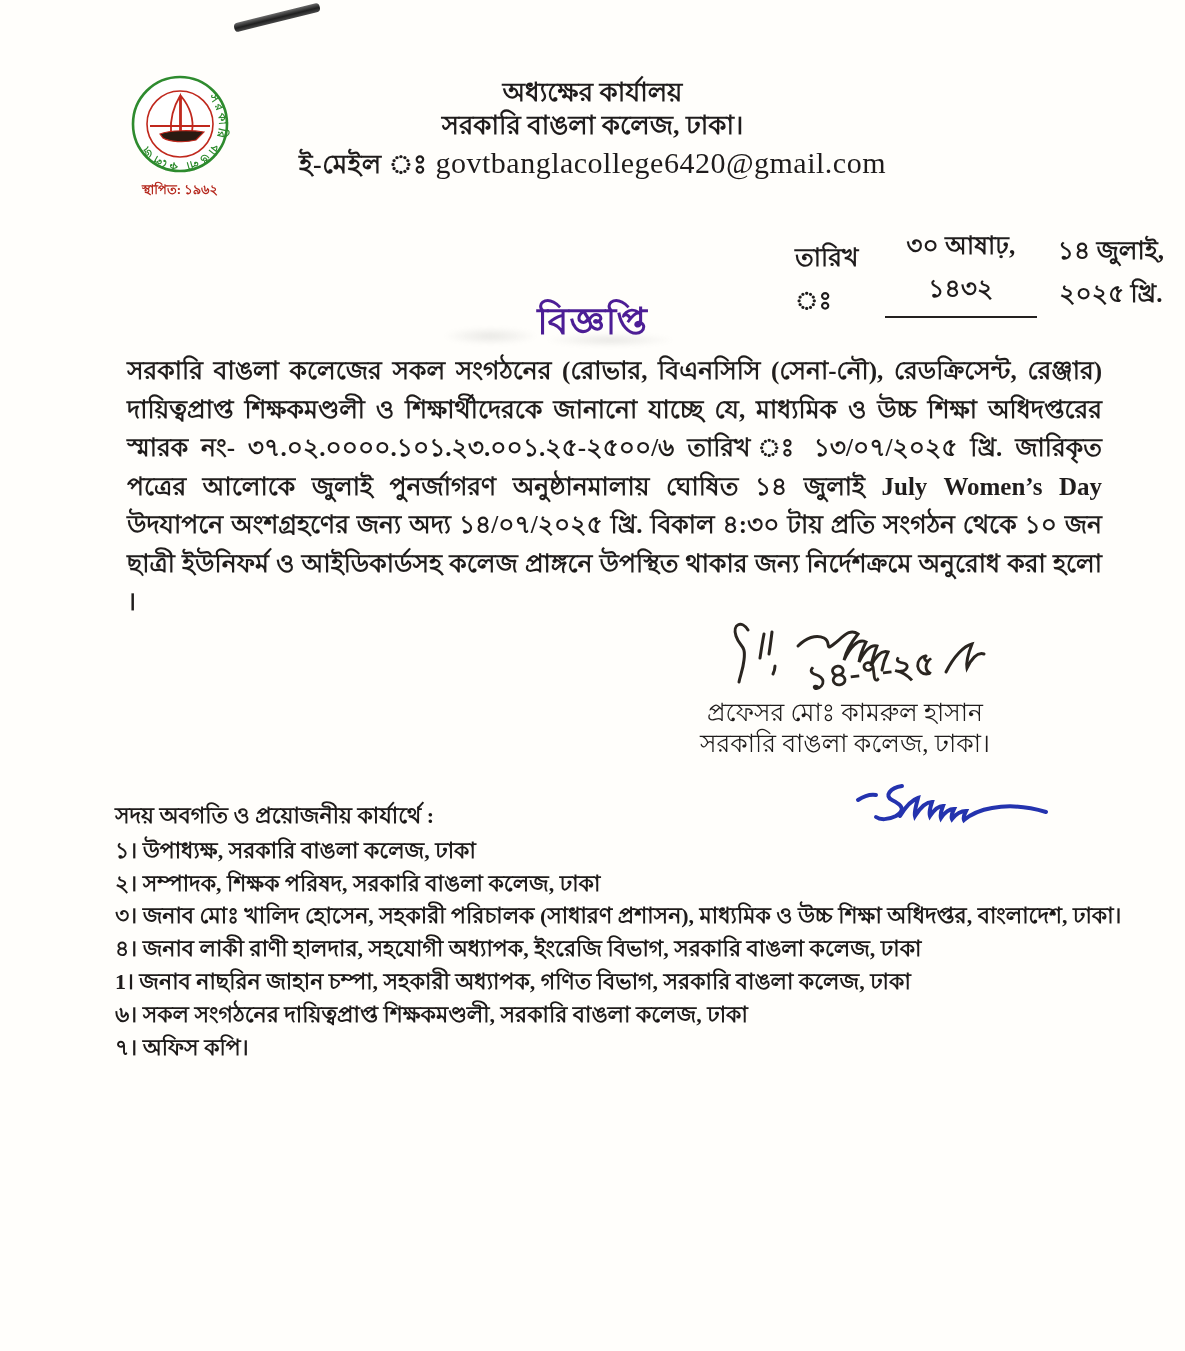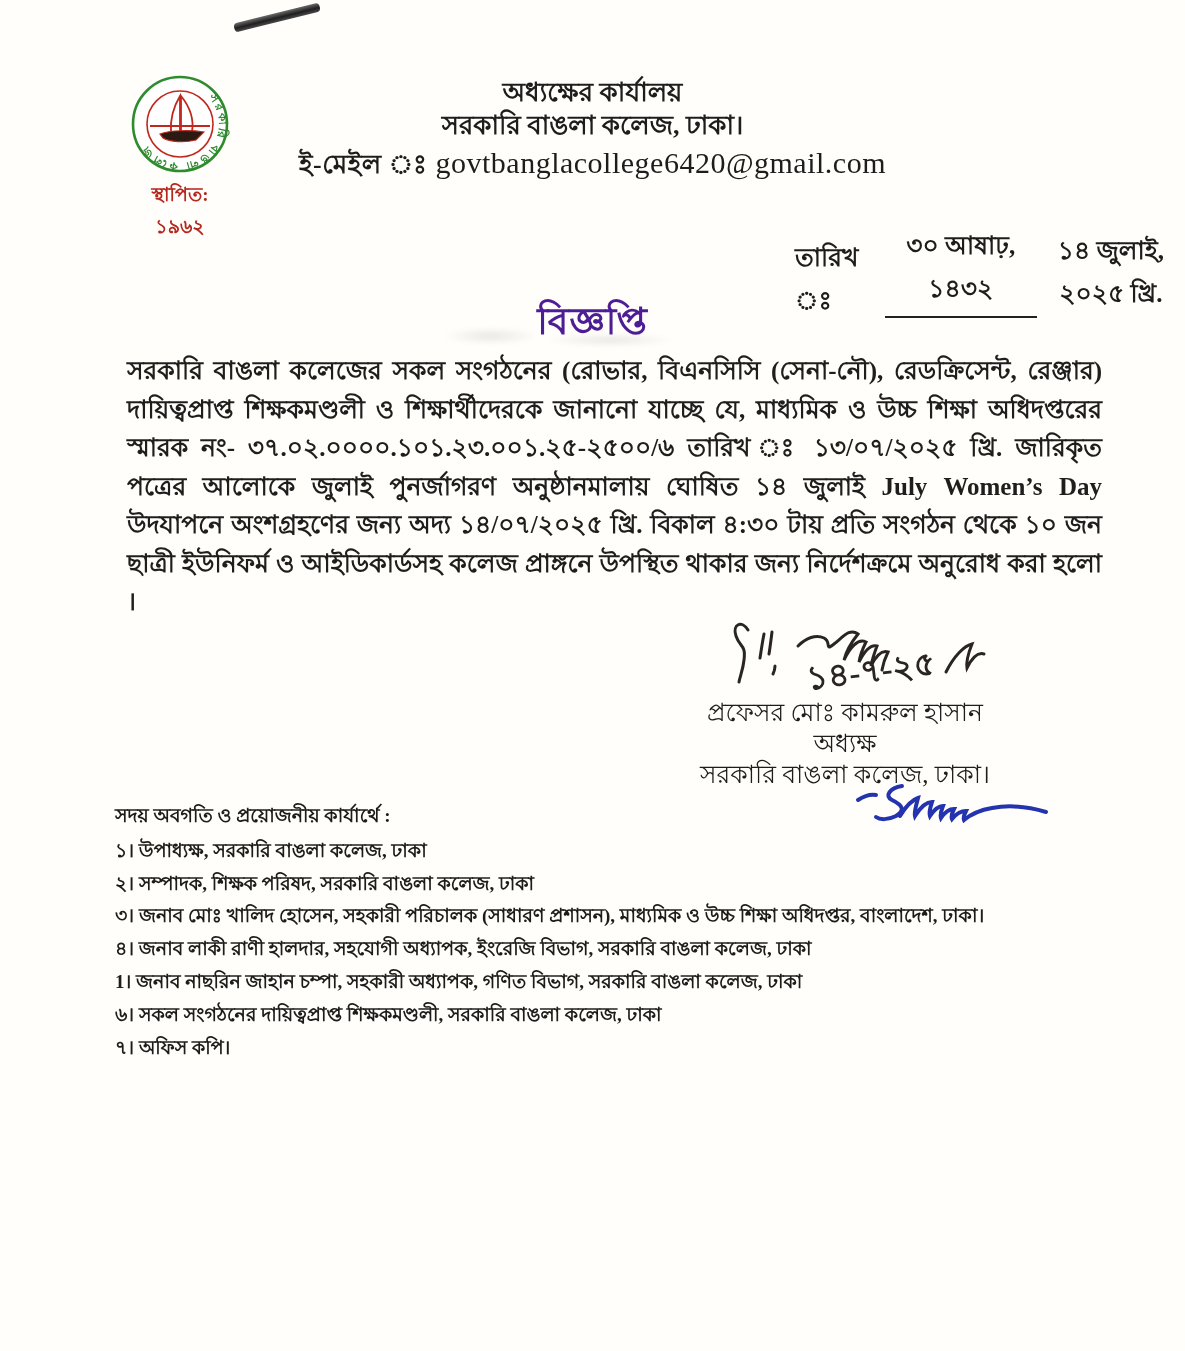--- a/index.html
+++ b/index.html
@@ -16,21 +16,21 @@
     overflow:hidden;
   }
   
   .scan-bar{
     position:absolute;left:233px;top:13px;width:88px;height:9px;
     background:linear-gradient(180deg,#6a6a6a,#1f1f1f 55%,#4a4a4a);
     border-radius:4px;transform:rotate(-14deg);
   }
   
   .logo-wrap{position:absolute;left:128px;top:74px;width:104px;text-align:center;}
-  .logo-est{font-size:19px;color:#b5271c;font-weight:bold;margin-top:2px;}
+  .logo-est{font-size:13px;color:#b5271c;font-weight:bold;margin-top:2px;}
   
   .header-block{
     position:absolute;left:0;top:76px;width:1185px;text-align:center;line-height:33px;
   }
   .header-line{font-size:26px;font-weight:bold;}
   .email-line{font-size:30px;margin-top:4px;letter-spacing:.5px;}
   .email-label{font-weight:bold;font-size:26px;}
   
   .date-block{
     position:absolute;left:795px;top:220px;display:flex;align-items:center;
@@ -55,21 +55,21 @@
   
   .sig-art{position:absolute;left:720px;top:608px;}
   .sig-block{
     position:absolute;left:640px;top:697px;width:410px;text-align:center;
     font-size:25px;font-weight:normal;line-height:31px;
   }
   .blue-sig{position:absolute;left:850px;top:772px;}
   
   .dist-block{
     position:absolute;left:115px;top:800px;width:1000px;
-    font-size:19px;font-weight:bold;line-height:32.8px;color:#1e1b1a;
+    font-size:22px;font-weight:bold;line-height:32.8px;color:#1e1b1a;
   }
   .dist-heading{margin-bottom:2px;}
   .dist-item{white-space:nowrap;}
 </style>
 </head>
 <body>
 
 <div class="page">
 
   <div class="scan-bar"></div>
@@ -122,21 +122,20 @@
         <path d="M55,58 C55,61 54,64 53,66"></path>
         <path d="M78,38 C86,30 96,26 104,30 C112,34 104,44 114,36 C124,28 130,20 138,26 C130,36 126,44 124,52 C130,40 138,30 146,34 C142,42 140,48 139,54 C144,44 150,36 157,38 C154,46 152,52 151,58 C156,48 162,42 168,44 C165,50 163,56 162,62"></path>
       </g>
       <text x="88" y="82" font-size="33" font-weight="bold" fill="#2a2520" transform="rotate(-7 88 82)" font-family="'Liberation Serif','DejaVu Serif',serif">১৪-৭-২৫</text>
       <path d="M226,64 C234,48 244,38 252,36 C248,46 246,54 247,60 C252,50 258,44 264,46" fill="none" stroke="#2a2520" stroke-width="3" stroke-linecap="round"></path>
     </svg>
   </div>
 
   <div class="sig-block">
     <div>প্রফেসর মোঃ কামরুল হাসান</div>
-    <div>অধ্যক্ষ</div>
     <div>সরকারি বাঙলা কলেজ, ঢাকা।</div>
   </div>
 
   <div class="blue-sig">
     <svg width="210" height="62" viewBox="0 0 210 62">
       <g fill="none" stroke="#2433ae" stroke-width="4" stroke-linecap="round">
         <path d="M8,28 C14,24 20,22 26,23"></path>
         <path d="M52,14 C40,16 34,24 42,28 C52,33 56,38 46,44 C38,48 30,48 26,45"></path>
         <path d="M50,44 C56,34 62,28 68,26 C66,34 64,40 65,44 C70,36 76,30 82,30 C80,36 79,41 80,44 C84,38 88,34 93,34 C91,39 90,43 91,46 C95,40 99,37 104,37 C102,41 101,45 102,47 C106,42 111,39 116,39 C114,43 113,46 114,48 C120,43 130,38 142,36 C158,33 176,34 196,40"></path>
       </g>

